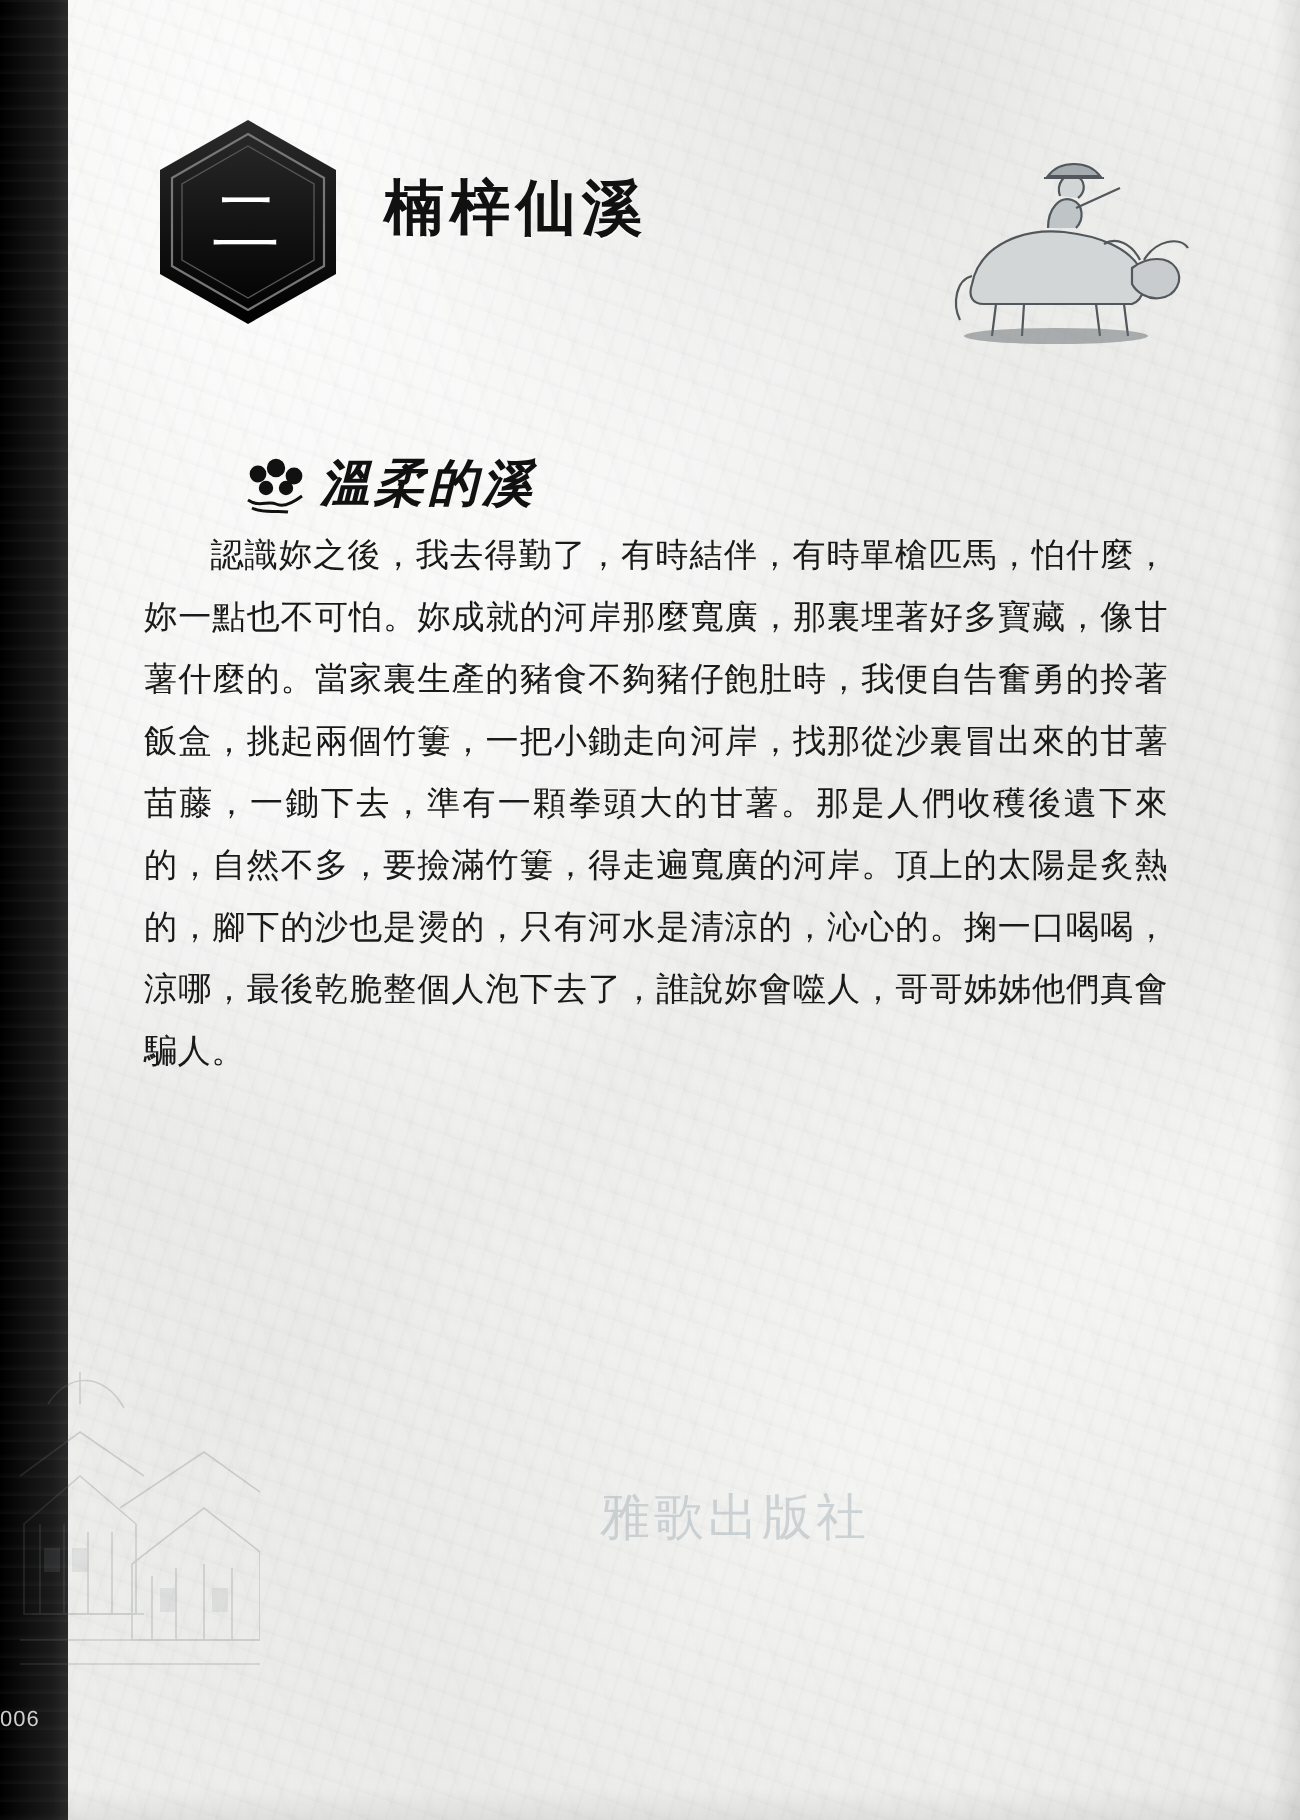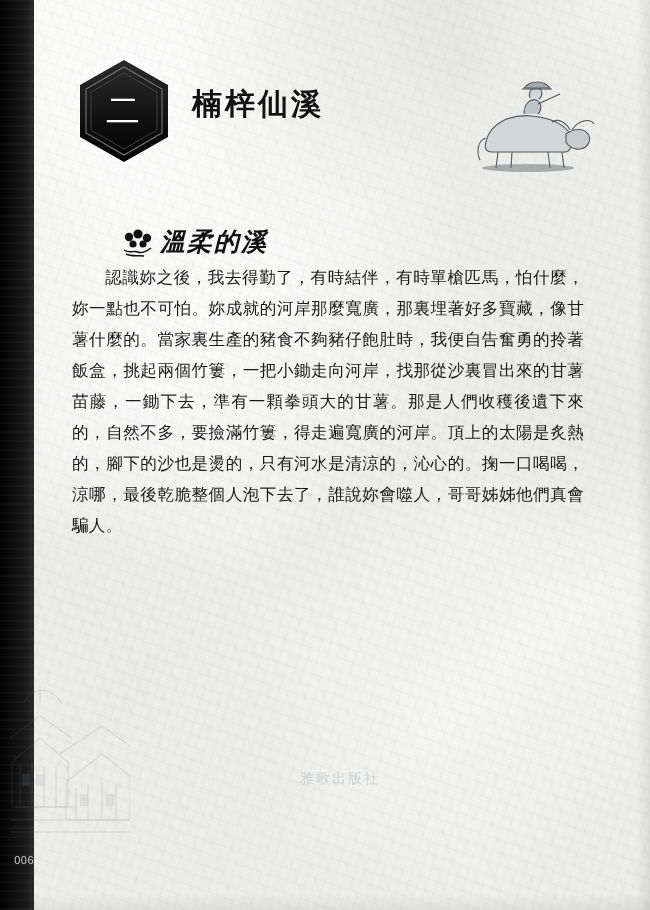--- a/index.html
+++ b/index.html
@@ -61,21 +61,21 @@
     background-image:
       repeating-linear-gradient(0deg, rgba(255,255,255,0.035) 0px, rgba(255,255,255,0) 3px, rgba(255,255,255,0) 9px);
   }
 
   
   .page-number {
     position: absolute;
     left: 0;
     bottom: 44px;
     width: 34px;
-    text-align: right;
+    text-align: left;
     color: #cfcfcf;
     font-size: 11px;
     letter-spacing: 0.5px;
     font-family: "Liberation Sans", sans-serif;
   }
 
   
   .bl-illustration {
     position: absolute;
     left: 10px;
@@ -176,27 +176,26 @@
   .body-text p {
     margin: 0 0 2px 0;
     text-indent: 2em;
   }
 
   
   .watermark {
     position: absolute;
     left: 300px;
     top: 742px;
-    font-size: 14px;
+    font-size: 25px;
     color: rgba(120,140,150,0.30);
     letter-spacing: 2px;
     font-family: "DejaVu Serif", serif;
     pointer-events: none;
     white-space: nowrap;
-    margin-top: 28px;
   }
 
   
   .right-edge {
     position: absolute;
     right: 0; top: 0;
     width: 14px; height: 910px;
     background: linear-gradient(270deg, rgba(0,0,0,0.07) 0%, rgba(0,0,0,0) 100%);
     pointer-events: none;
   }

